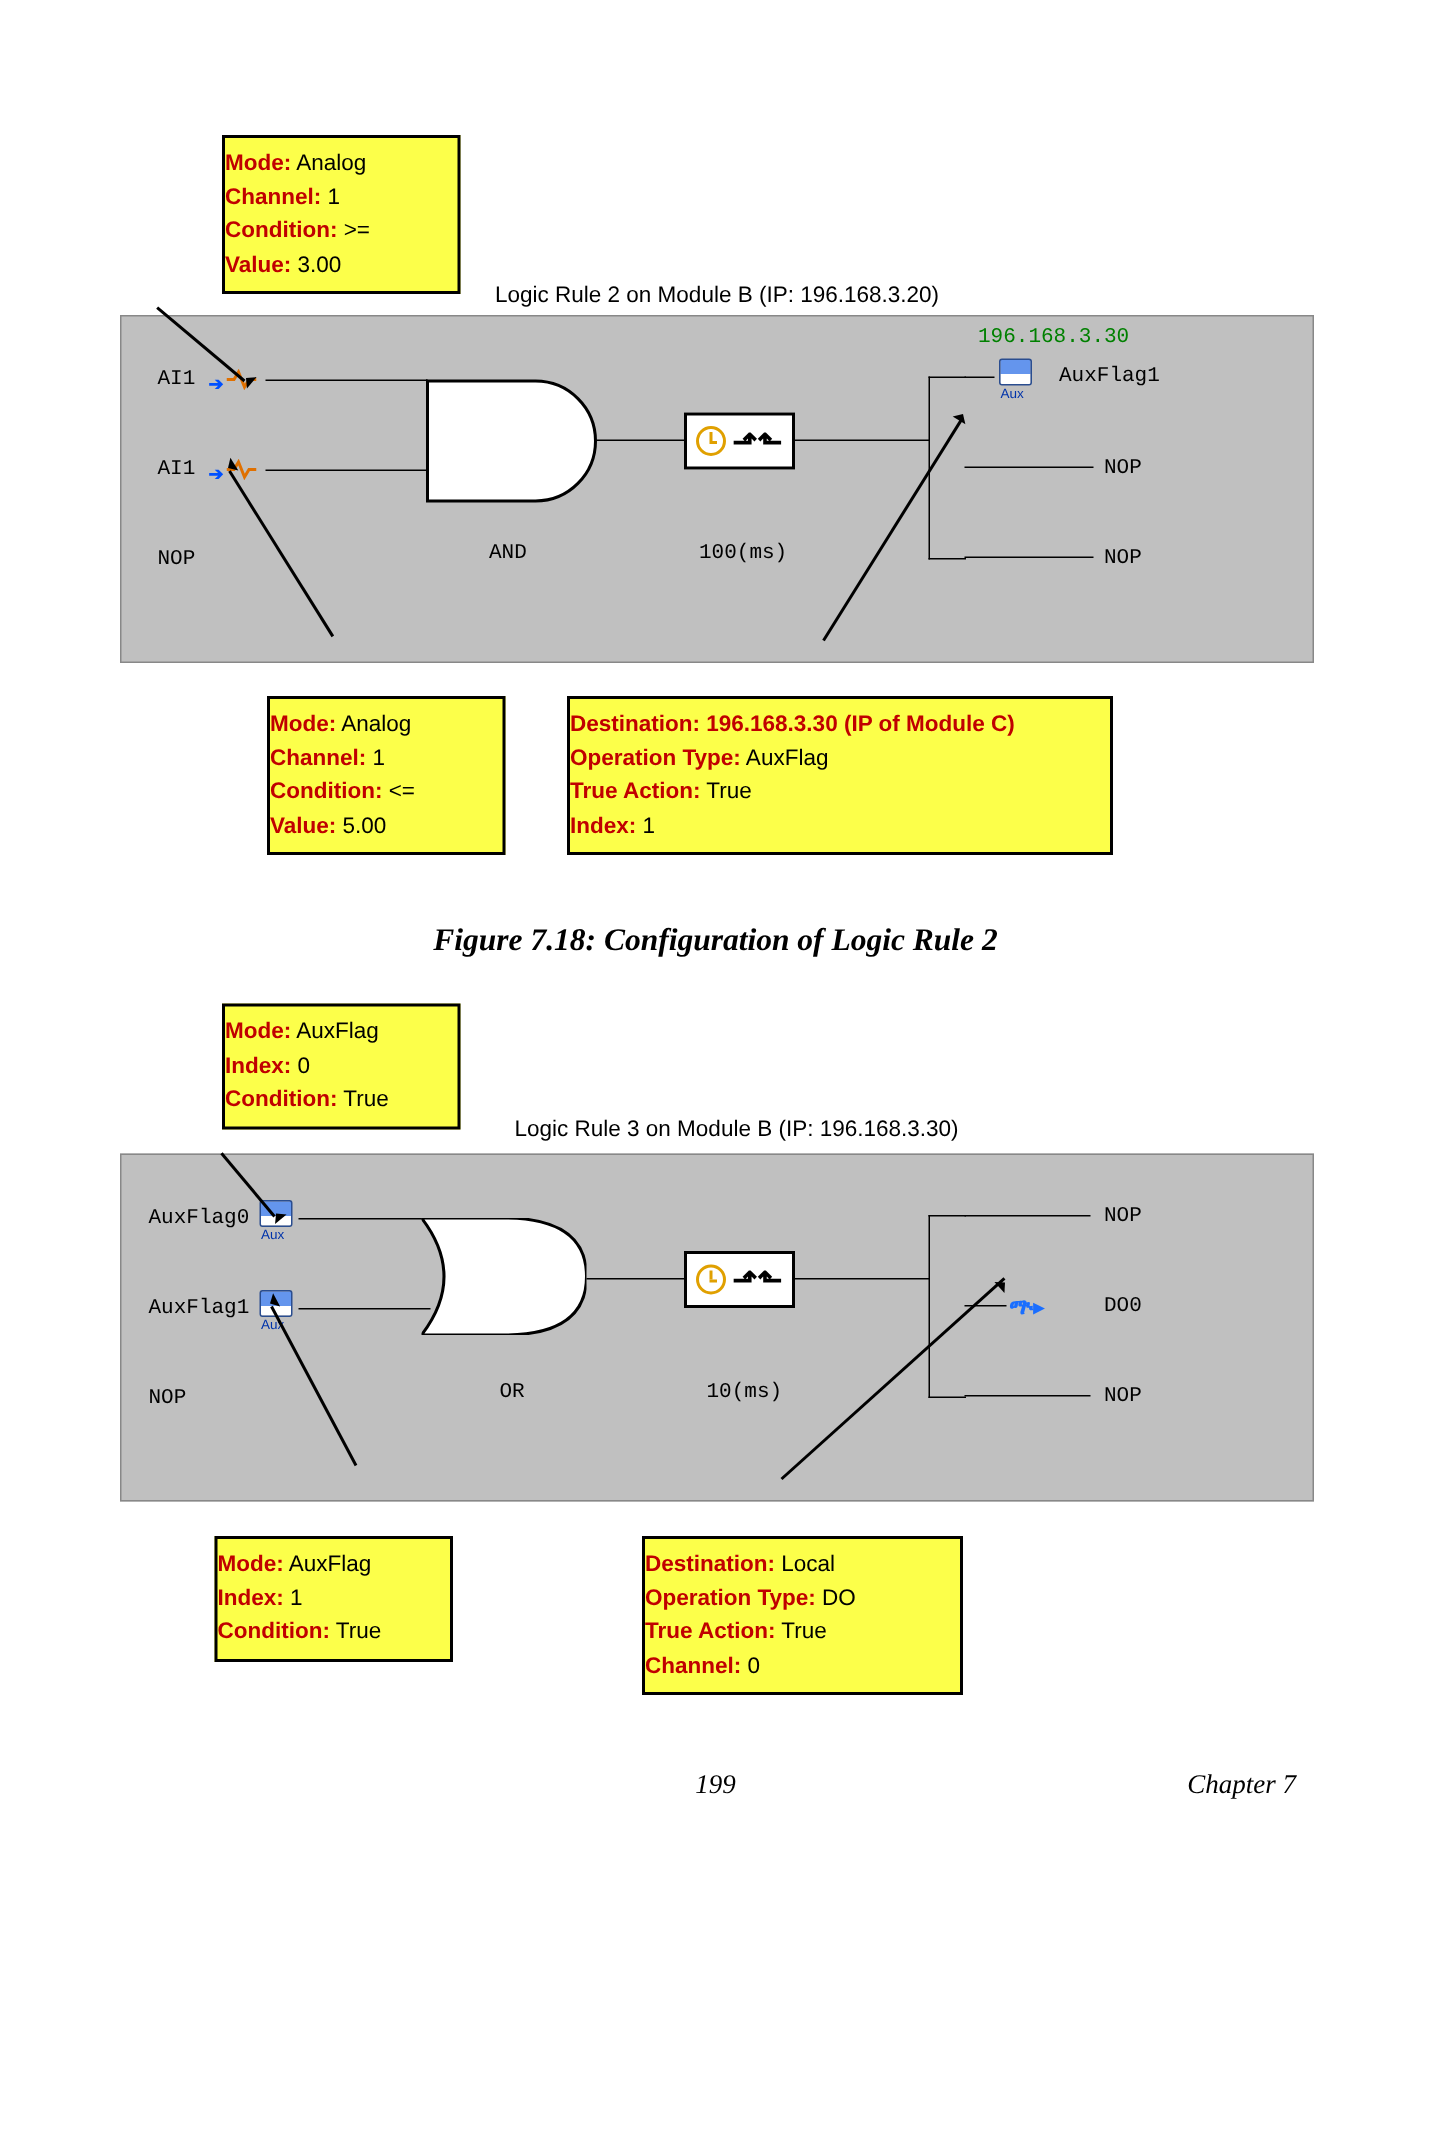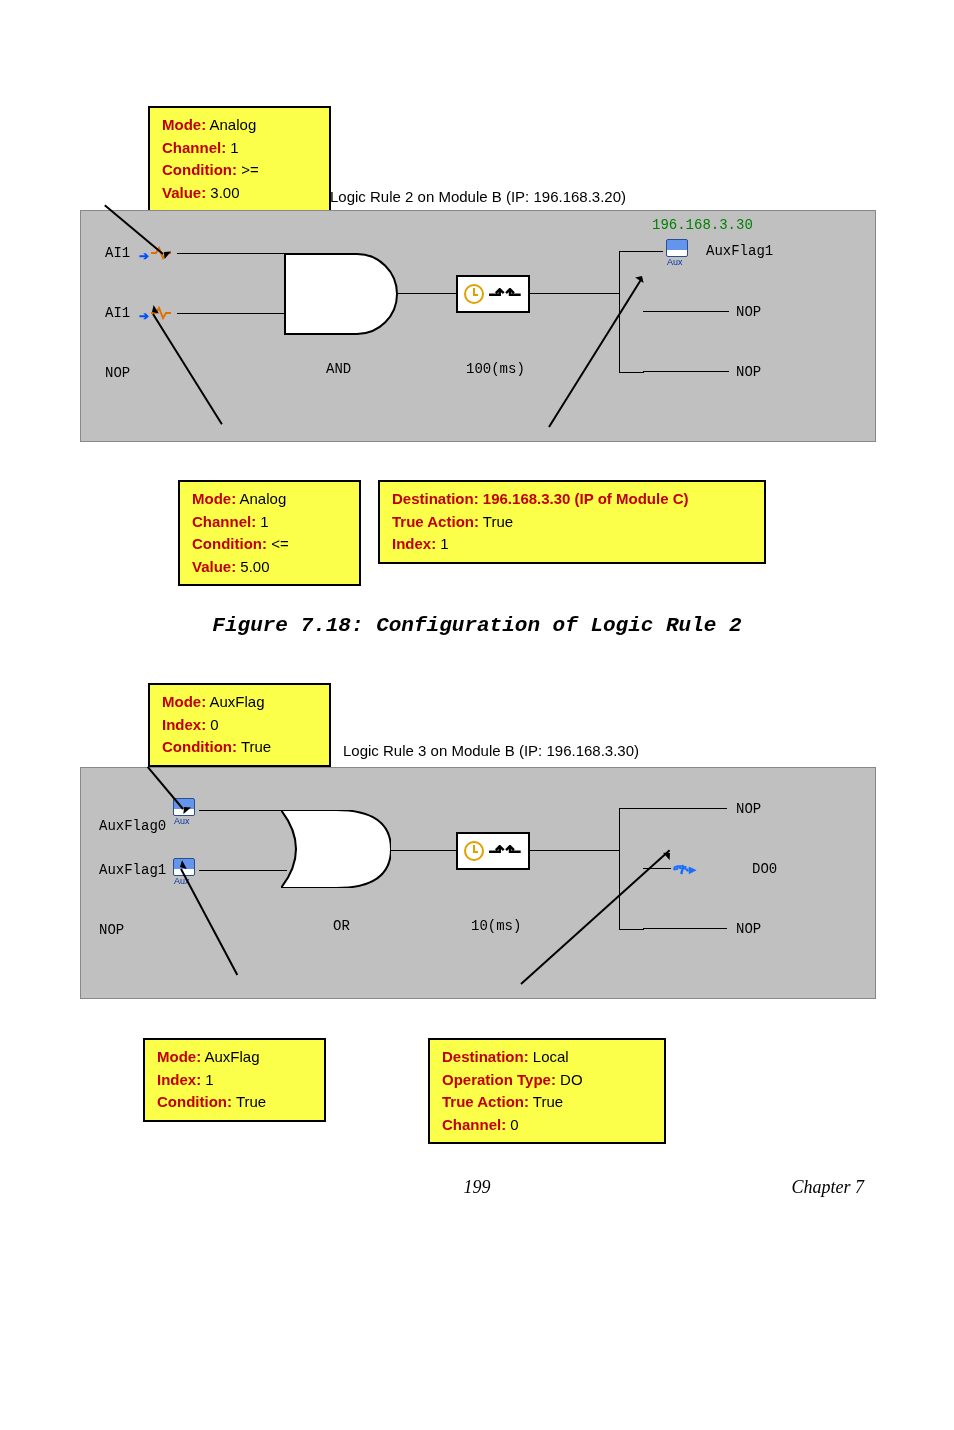--- a/index.html
+++ b/index.html
@@ -6,21 +6,21 @@
     margin: 0;
     padding: 0;
     background: #fff;
     font-family: Arial, Helvetica, sans-serif;
     width: 954px;
   }
   .page {
     padding: 90px 80px 40px 80px;
   }
   .fig-title {
-    font-family: Liberation Mono, monospace;
+    font-family: Liberation Serif, serif;
     font-style: italic;
     font-weight: bold;
     font-size: 21px;
     text-align: center;
     margin: 4px 0 18px 0;
   }
   .body-text {
     font-family: "Times New Roman", Times, serif;
     font-size: 22px;
     line-height: 1.3;
@@ -44,25 +44,24 @@
   .toplabel {
     position: absolute;
     font-size: 15px;
     font-family: Arial;
   }
 
   .yellowbox {
     position: absolute;
     background: #fcff4a;
     border: 2px solid #000;
-    padding: 6px 12px;
+    padding: 6px 0;
     font-size: 15px;
     line-height: 1.5;
     font-family: Arial;
-    margin-top: 16px;
   }
   .yellowbox b { color: #c00000; font-weight: bold;}
 
   .diagram {
     position: relative;
     background: #c0c0c0;
     border: 1px solid #888;
     height: 230px;
     width: 100%;
     margin-top: 0;
@@ -229,40 +228,41 @@
 
   <div class="yellowbox" style="left:98px; top:374px; width:155px;">
     <div><b>Mode:</b><span> Analog</span></div>
     <div><b>Channel:</b><span> 1</span></div>
     <div><b>Condition:</b><span> &lt;=</span></div>
     <div><b>Value:</b><span> 5.00</span></div>
   </div>
 
   <div class="yellowbox" style="left:298px; top:374px; width:360px;">
     <div><b>Destination: </b><span style="color:#c00000; font-weight:bold;">196.168.3.30 (IP of Module C)</span></div>
+    <div><b>Operation Type:</b><span> AuxFlag</span></div>
     <div><b>True Action:</b><span> True</span></div>
     <div><b>Index:</b><span> 1</span></div>
   </div>
 
 </div>
 <div class="fig-title">Figure 7.18: Configuration of Logic Rule 2</div>
 
 <div class="figwrap" style="height:480px; margin-top:30px;">
 
   <div class="yellowbox" style="left:68px; top:0; width:155px;">
     <div><b>Mode:</b><span> AuxFlag</span></div>
     <div><b>Index:</b><span> 0</span></div>
     <div><b>Condition:</b><span> True</span></div>
   </div>
 
   <div class="toplabel" style="left:263px; top:75px;">Logic Rule 3 on Module B (IP: 196.168.3.30)</div>
 
   <div class="diagram" style="top:100px;">
 
-    <div class="nodelabel" style="left:18px; top:50px;">AuxFlag0</div>
+    <div class="nodelabel" style="left:18px; top:34px;">AuxFlag0</div>
     <div class="nodelabel" style="left:18px; top:94px;">AuxFlag1</div>
     <div class="nodelabel" style="left:18px; top:154px;">NOP</div>
 
     <div class="auxicon" style="left:92px; top:30px;"></div>
     <div class="auxicon" style="left:92px; top:90px;"></div>
 
     <div class="wire h" style="left:118px; top:42px; width:88px;"></div>
     <div class="wire h" style="left:118px; top:102px; width:88px;"></div>
 
     <div class="or-gate" style="left:200px; top:42px;">
@@ -282,21 +282,21 @@
 
     <div class="wire h" style="left:449px; top:82px; width:90px;"></div>
     <div class="outsplit" style="left:538px; top:40px; height:120px;"></div>
     <div class="wire h" style="left:562px; top:40px; width:84px;"></div>
     <div class="wire h" style="left:562px; top:100px; width:28px;"></div>
     <div class="wire h" style="left:562px; top:160px; width:84px;"></div>
 
     <div class="do-icon" style="left:592px; top:92px;">ᎁ▸</div>
 
     <div class="nodelabel" style="left:655px; top:33px;">NOP</div>
-    <div class="nodelabel" style="left:655px; top:93px;margin-left:16px;">DO0</div>
+    <div class="nodelabel" style="left:655px; top:93px;">DO0</div>
     <div class="nodelabel" style="left:655px; top:153px;">NOP</div>
 
     <div class="annot-line" style="left:102px; top:40px; width:55px; transform:rotate(-130deg);"></div>
     <div class="arrowhead" style="left:98px; top:34px; border-right-color:#000; transform:rotate(50deg);"></div>
 
     <div class="annot-line" style="left:100px; top:100px; width:120px; transform:rotate(62deg);"></div>
     <div class="arrowhead" style="left:94px; top:94px; border-right-color:#000; transform:rotate(-28deg);"></div>
 
     <div class="annot-line" style="left:440px; top:215px; width:200px; transform:rotate(-42deg);"></div>
     <div class="arrowhead" style="left:584px; top:80px; border-bottom-color:#000; transform:rotate(48deg);"></div>

